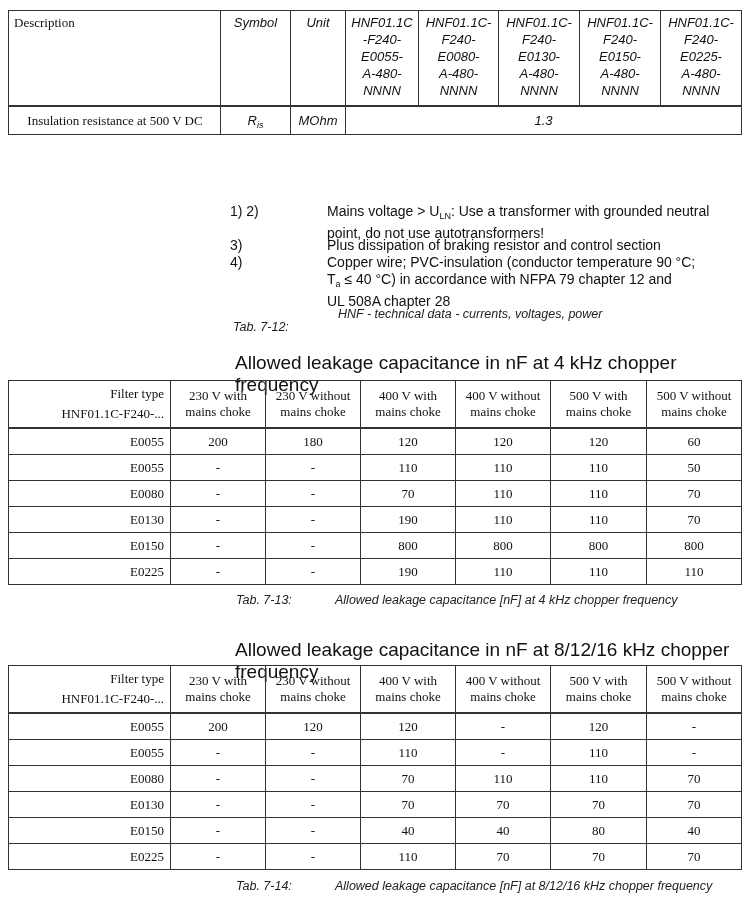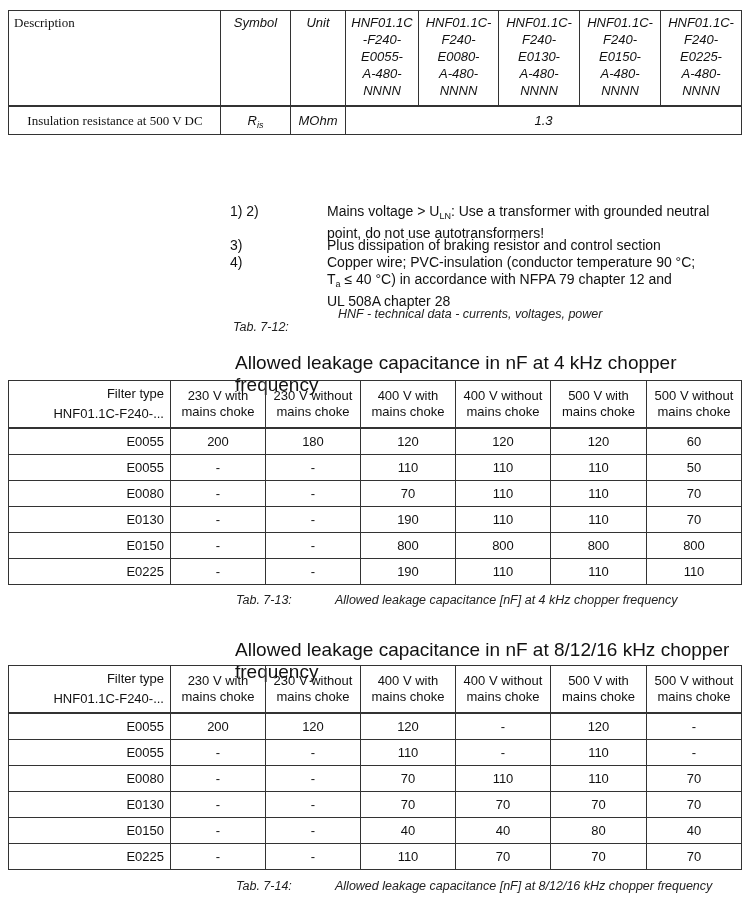--- a/index.html
+++ b/index.html
@@ -14,21 +14,21 @@
   .t1 .c { text-align:center;font-style:italic; }
   .t1 .r2 td { height:22px;text-align:center; }
   .t1 .r3 td { height:56px; }
   sub { font-size:9px; vertical-align:-3px; }
   sup { font-size:8px; vertical-align:5px; }
   .fn { position:absolute; font-size:14px; line-height:17px; }
   .fn-label { left:230px; }
   .fn-text { left:327px; width:410px; }
   .caption { position:absolute; font-style:italic; font-size:12.5px; color:#222; }
   .ttitle { position:absolute; font-size:19px; }
-  .lt { left:8px; width:733px; }
+  .lt { left:8px; width:733px;font-family:Liberation Serif, serif; }
   .lt th { text-align:center; vertical-align:middle; height:46px; border-bottom:2px solid #333; line-height:16px; }
   .lt th.ft { text-align:right; padding-right:6px; line-height:20px; }
   .lt td { text-align:center; height:25px; vertical-align:middle; }
   .lt td.ft { text-align:right; padding-right:6px; }
 </style>
 </head>
 <body>
 
 <table class="t1">
   <colgroup>

